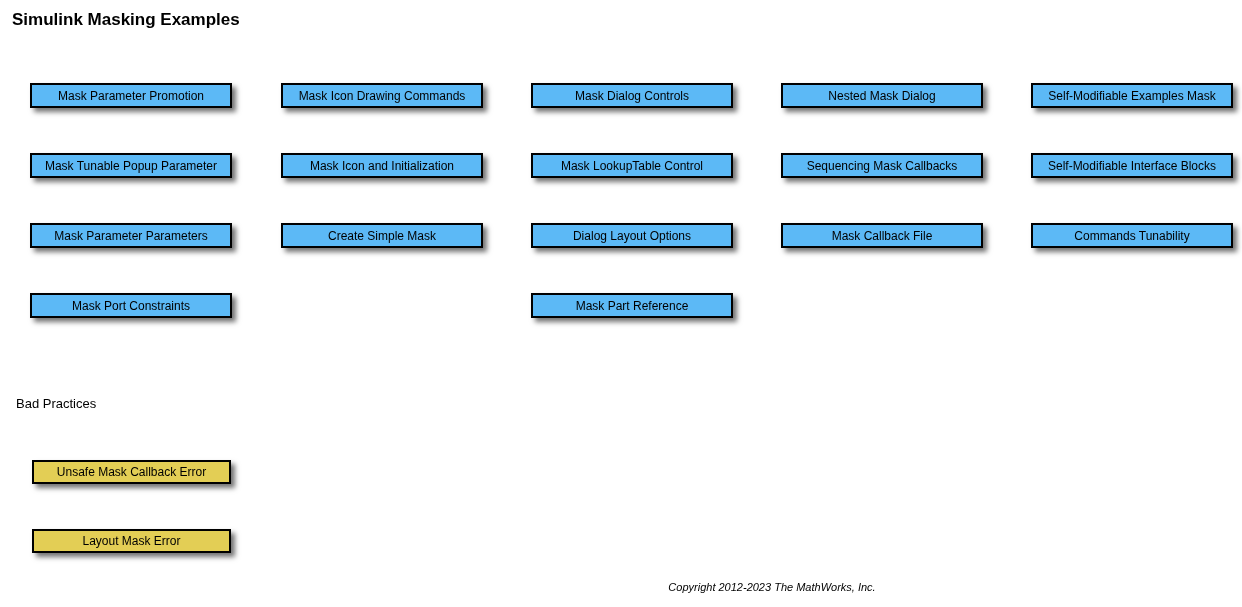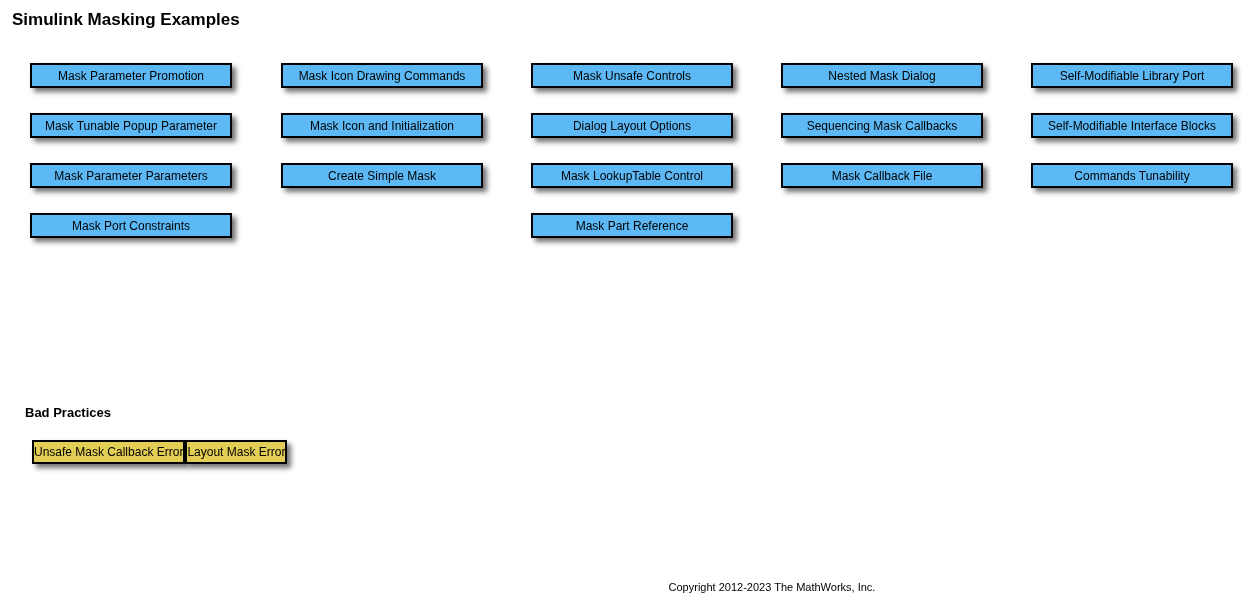--- a/index.html
+++ b/index.html
@@ -35,50 +35,52 @@
     border: 2px solid var(--border-color, #000000);
     background: var(--blue, #5CB9F6);
     box-shadow: 4px 4px 5px rgba(0,0,0,0.55);
     display: flex;
     align-items: center;
     justify-content: center;
     font-size: 12px;
     line-height: 1;
     white-space: nowrap;
     cursor: pointer;
+    margin-top: 20px;
   }
   .btn.yellow {
     background: var(--yellow, #E3CE55);
     height: 24px;
   }
   .bp-heading {
     position: absolute;
     left: 12px;
     top: 392px;
-    margin: 13px;
+    margin: 4px;
     font-size: 13px;
-    font-weight: bold;
+    font-weight: normal;
     white-space: nowrap;
   }
   .bp-col {
     position: absolute;
     left: 32px;
     top: 440px;
     width: 199px;
     display: flex;
-    flex-direction: row;
+    flex-direction: column;
     row-gap: 25px;
   }
   .copyright {
     position: absolute;
     left: 772px;
     top: 581px;
     transform: translateX(-50%);
     font-size: 11px;
     white-space: nowrap;
+    font-style: italic;
   }
 </style>
 </head>
 <body>
 
 <div class="page">
 
   <h1 class="title">Simulink Masking Examples</h1>
 
   <div class="col" style="left:30px">
@@ -86,32 +88,32 @@
       <div class="btn blue">Mask Tunable Popup Parameter</div>
       <div class="btn blue">Mask Parameter Parameters</div>
       <div class="btn blue">Mask Port Constraints</div>
     </div>
   <div class="col" style="left:281px">
       <div class="btn blue">Mask Icon Drawing Commands</div>
       <div class="btn blue">Mask Icon and Initialization</div>
       <div class="btn blue">Create Simple Mask</div>
     </div>
   <div class="col" style="left:531px">
-      <div class="btn blue">Mask Unsafe Controls</div>
+      <div class="btn blue">Mask Dialog Controls</div>
+      <div class="btn blue">Mask LookupTable Control</div>
       <div class="btn blue">Dialog Layout Options</div>
-      <div class="btn blue">Mask LookupTable Control</div>
       <div class="btn blue">Mask Part Reference</div>
     </div>
   <div class="col" style="left:781px">
       <div class="btn blue">Nested Mask Dialog</div>
       <div class="btn blue">Sequencing Mask Callbacks</div>
       <div class="btn blue">Mask Callback File</div>
     </div>
   <div class="col" style="left:1031px">
-      <div class="btn blue">Self-Modifiable Library Port</div>
+      <div class="btn blue">Self-Modifiable Examples Mask</div>
       <div class="btn blue">Self-Modifiable Interface Blocks</div>
       <div class="btn blue">Commands Tunability</div>
     </div>
 
   <h2 class="bp-heading">Bad Practices</h2>
   <div class="bp-col">
       <div class="btn yellow">Unsafe Mask Callback Error</div>
       <div class="btn yellow">Layout Mask Error</div>
     </div>
 

